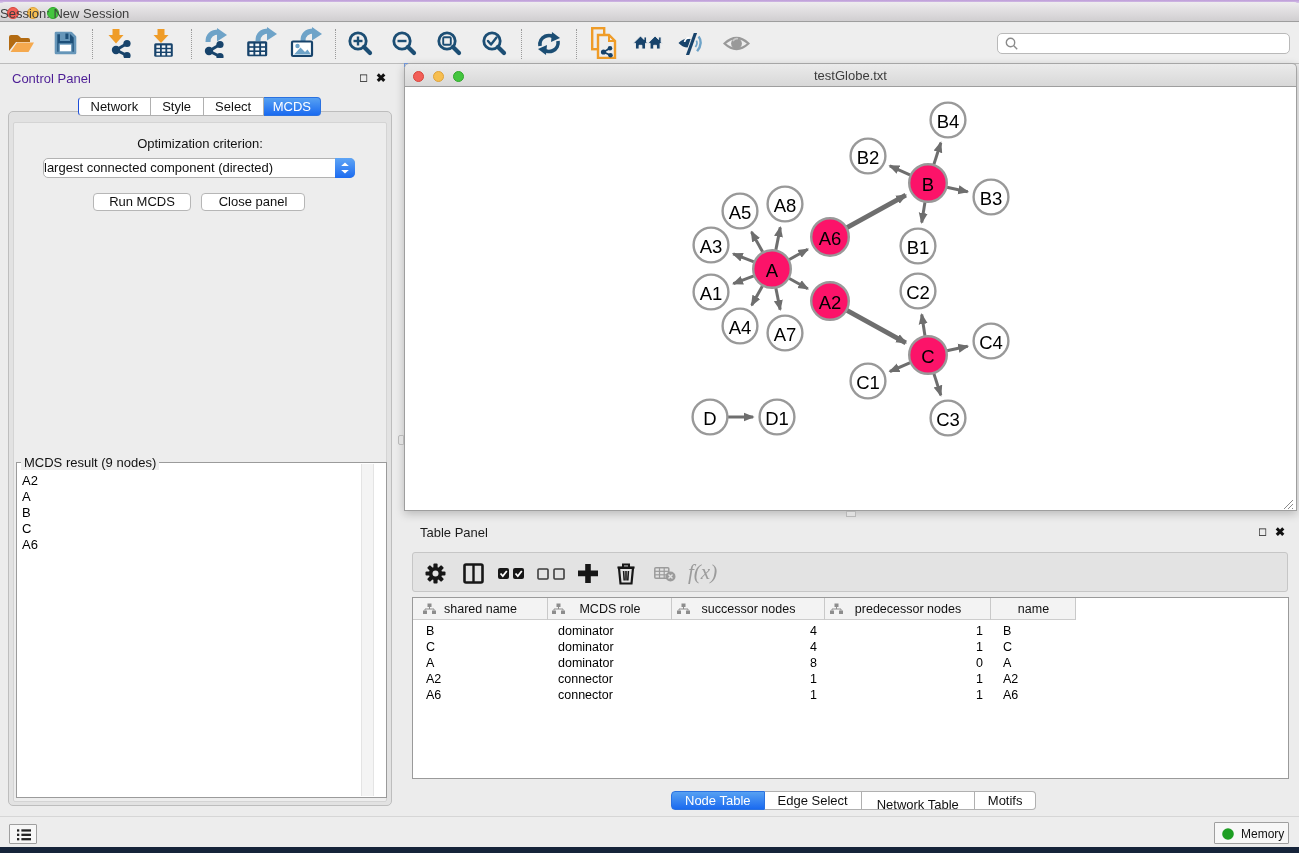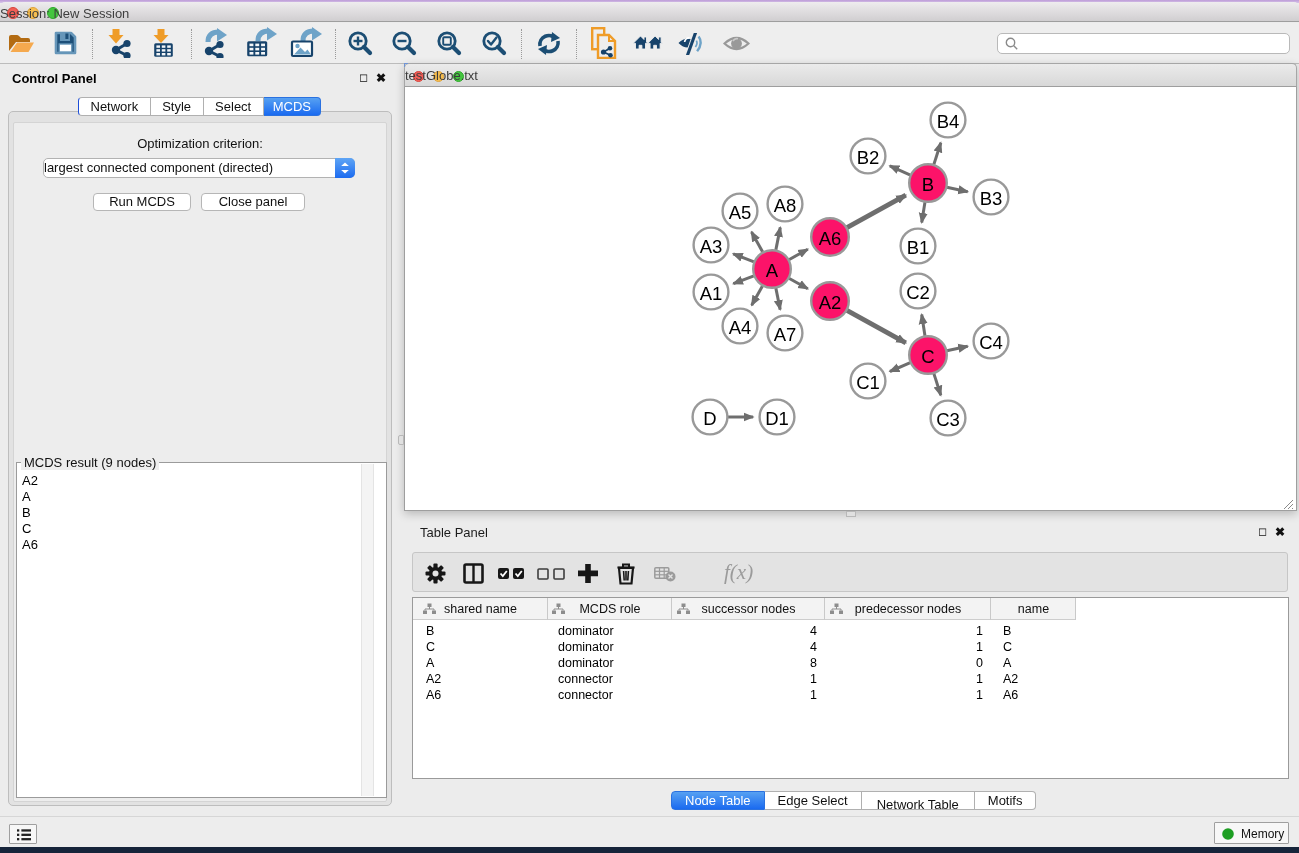--- a/index.html
+++ b/index.html
@@ -9,41 +9,41 @@
 
 #purpletop { left:0; top:0; width:1299px; height:3px; background:linear-gradient(#bd9cd8,#d8c5e9); }
 #titlebar { left:0; top:2px; width:1299px; height:20px; background:linear-gradient(#eeecee,#d0ced0); border-bottom:1px solid #9e9e9e; border-radius:5px 5px 0 0; }
 #titlebar .tl { position:absolute; top:5px; width:12px; height:12px; border-radius:50%; }
 #titletext { width:100%; text-align:left; font-size:13px; color:#3e3e3e; top:4px; position:absolute;}
 #toolbar { left:0; top:23px; width:1299px; height:41px; background:#eeeeee; border-bottom:1px solid #bcbcbc; }
 .tsep { position:absolute; top:6px; height:30px; width:0; border-left:1px dotted #9a9a9a; }
 .ticon { position:absolute; top:5px; }
 #searchbox { left:997px; top:10px; width:293px; height:21px; background:#fff; border:1px solid #b9b9b9; border-radius:5px; }
 
-#cptitle { left:12px; top:71px; font-size:13px; color:#000000;font-weight:bold; }
+#cptitle { left:12px; top:71px; font-size:13px; color:#4c1d95; }
 .paneldots { position:absolute; font-size:12px; color:#111; }
 #cptabs { left:78px; top:97px; height:19px; display:flex; font-size:13px; }
 #cptabs .tab { border:1px solid #b0b0b0; border-left:none; background:#fff; color:#111; padding:0 11.5px; line-height:17px; text-align:center;}
 #cptabs .tab:first-child { border-left:1px solid #1d4ed8; border-radius:4px 0 0 4px; }
 #cptabs .tab.sel { background:linear-gradient(#57a1f2,#1a6af0); color:#fff; border-color:#2a71e0; border-radius:0 4px 4px 0; padding:0 9px; }
 #cpouter { left:8px; top:111px; width:384px; height:695px; border:1px solid #bdbdbd; border-radius:5px; background:#e2e2e2; }
 #cpinner { left:13px; top:122px; width:374px; height:680px; background:#ededed; border:1px solid #d4d4d4; border-radius:2px;}
 #optlabel { left:0; top:136px; width:400px; text-align:center; font-size:13px; color:#111; }
 #dropdown { left:43px; top:158px; width:312px; height:20px; background:#fff; border:1px solid #b2b2b2; border-radius:5px; font-size:13px; color:#111; line-height:18px; }
 #dropstep { right:-1px; top:-1px; width:20px; height:20px; border-radius:0 5px 5px 0; background:linear-gradient(#5fa5f5,#1c6bf0); position:absolute; }
 .btn { position:absolute; top:193px; height:18px; background:#fff; border:1px solid #b6b6b6; border-radius:4px; font-size:13px; color:#111; text-align:center; line-height:16px; }
 #mcdsbox { left:16px; top:462px; width:371px; height:336px; border:1px solid #9b9b9b; background:#fff; }
 #mcdslegend { left:21px; top:455px; background:#ededed; padding:0 3px; font-size:13px; color:#111; position:absolute; }
 #mcdslist { left:22px; top:473px; font-size:13px; line-height:16px; color:#000; }
 #mcdsscroll { left:361px; top:464px; width:13px; height:332px; background:#f4f4f4; border-left:1px solid #e4e4e4; border-right:1px solid #e4e4e4;}
 
 #netwin { left:404px; top:63px; width:893px; height:448px; box-shadow:0 3px 10px rgba(0,0,0,0.22); border-radius:5px 5px 0 0; }
 #nettitle { left:0; top:0; width:893px; height:24px; background:linear-gradient(#ebebeb,#d8d8d8); border:1px solid #a6a6a6; border-bottom:1px solid #9e9e9e; border-radius:5px 5px 0 0; }
 #nettitle .tl { position:absolute; top:7px; width:11px; height:11px; border-radius:50%; }
-#nettitletext { width:100%; font-size:13px; color:#3c3c3c; top:4px; position:absolute; }
+#nettitletext { width:100%; text-align:center; font-size:13px; color:#3c3c3c; top:4px; position:absolute; }
 #netcanvas { left:0; top:24px; width:893px; height:424px; background:#fff; border:1px solid #9e9e9e; border-top:none; }
 #bluecorner { left:404px; top:63px; width:4px; height:4px; border-left:1.5px solid #6f94d6; border-top:1.5px solid #6f94d6; }
 #lefthandle { left:398px; top:435px; width:6px; height:10px; background:#e0e0e0; border:1px solid #b8b8b8; border-radius:2px 0 0 2px; }
 #bottomhandle { left:846px; top:511px; width:10px; height:6px; background:#e0e0e0; border:1px solid #b8b8b8; }
 
 #tptitle { left:420px; top:525px; font-size:13px; color:#1c1c1c; }
 #tptoolbar { left:412px; top:552px; width:876px; height:40px; background:#e3e3e3; border:1px solid #c6c6c6; border-radius:3px; }
 #tptable { left:412px; top:597px; width:877px; height:182px; background:#fff; border:1px solid #9a9a9a;padding-left:8px; }
 #thead { left:0; top:0; width:663px; height:22px; background:#f3f3f3; border-bottom:1px solid #cdcdcd; font-size:12.5px; color:#111; }
 .hsep { position:absolute; top:0; height:22px; width:0; border-left:1px solid #c9c9c9; }
@@ -392,21 +392,21 @@
     </svg>
     <svg class="abs" style="position:absolute;left:241px;top:14px;" width="23" height="16" viewBox="0 0 23 16">
       <rect x="0.8" y="0.8" width="14" height="10.5" rx="1" fill="none" stroke="#9b9b9b" stroke-width="1.5"></rect>
       <line x1="0.8" y1="4.3" x2="14.8" y2="4.3" stroke="#9b9b9b" stroke-width="1.2"></line>
       <line x1="0.8" y1="7.8" x2="14.8" y2="7.8" stroke="#9b9b9b" stroke-width="1.2"></line>
       <line x1="5.5" y1="0.8" x2="5.5" y2="11.3" stroke="#9b9b9b" stroke-width="1.2"></line>
       <line x1="10.200000000000001" y1="0.8" x2="10.200000000000001" y2="11.3" stroke="#9b9b9b" stroke-width="1.2"></line>
       <circle cx="16.5" cy="9.5" r="5" fill="#9b9b9b"></circle>
       <path d="M14.5,7.5 L18.5,11.5 M18.5,7.5 L14.5,11.5" stroke="#e3e3e3" stroke-width="1.4"></path>
     </svg>
-    <div style="position:absolute;left:275px;top:7px;font-family:'Liberation Serif',serif;font-style:italic;font-size:21px;color:#9b9b9b;margin-left:36px;">f(x)</div>
+    <div style="position:absolute;left:275px;top:7px;font-family:'Liberation Serif',serif;font-style:italic;font-size:21px;color:#9b9b9b;">f(x)</div>
   </div>
 <div id="tptable" class="abs">
   <div id="thead" class="abs">
       <div style="position:absolute;left:10px;top:5px;"><svg width="13" height="12" viewBox="0 0 13 12">
           <g fill="#8d8d8d">
             <rect x="4.5" y="0.5" width="4" height="3.5"></rect>
             <rect x="0" y="7.5" width="4" height="3.5"></rect>
             <rect x="9" y="7.5" width="4" height="3.5"></rect>
           </g>
           <g stroke="#8d8d8d" stroke-width="1">

